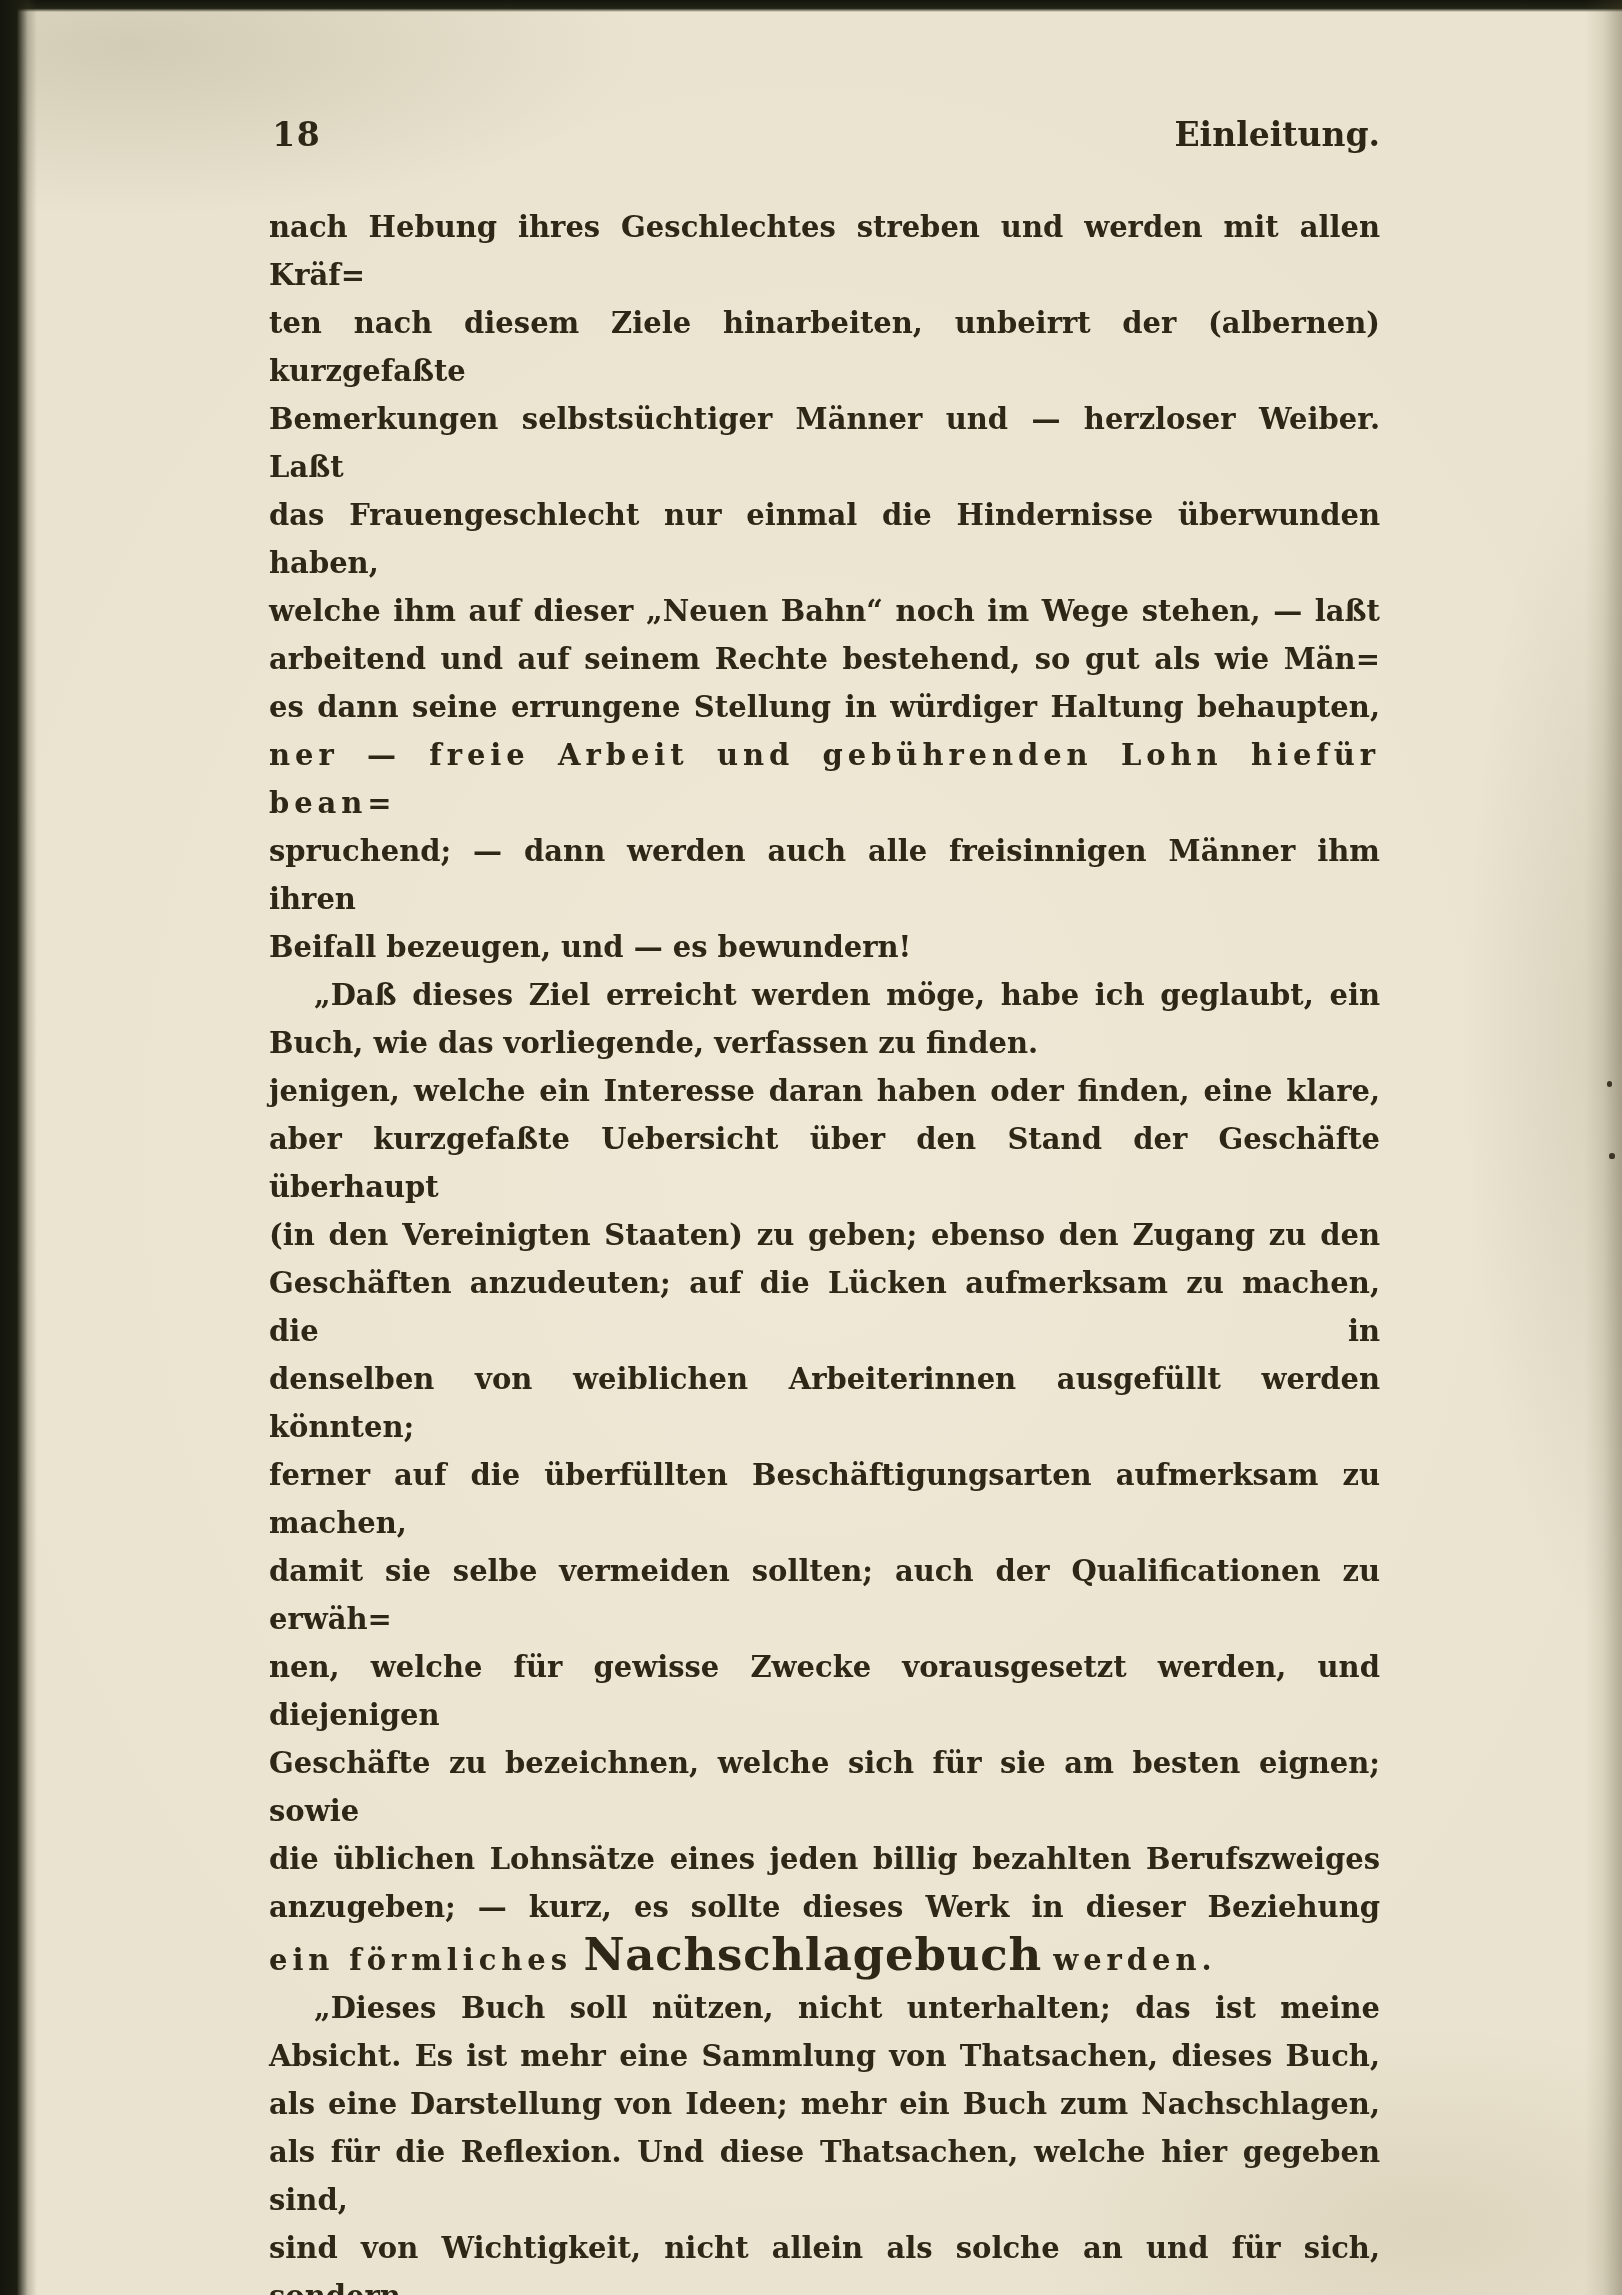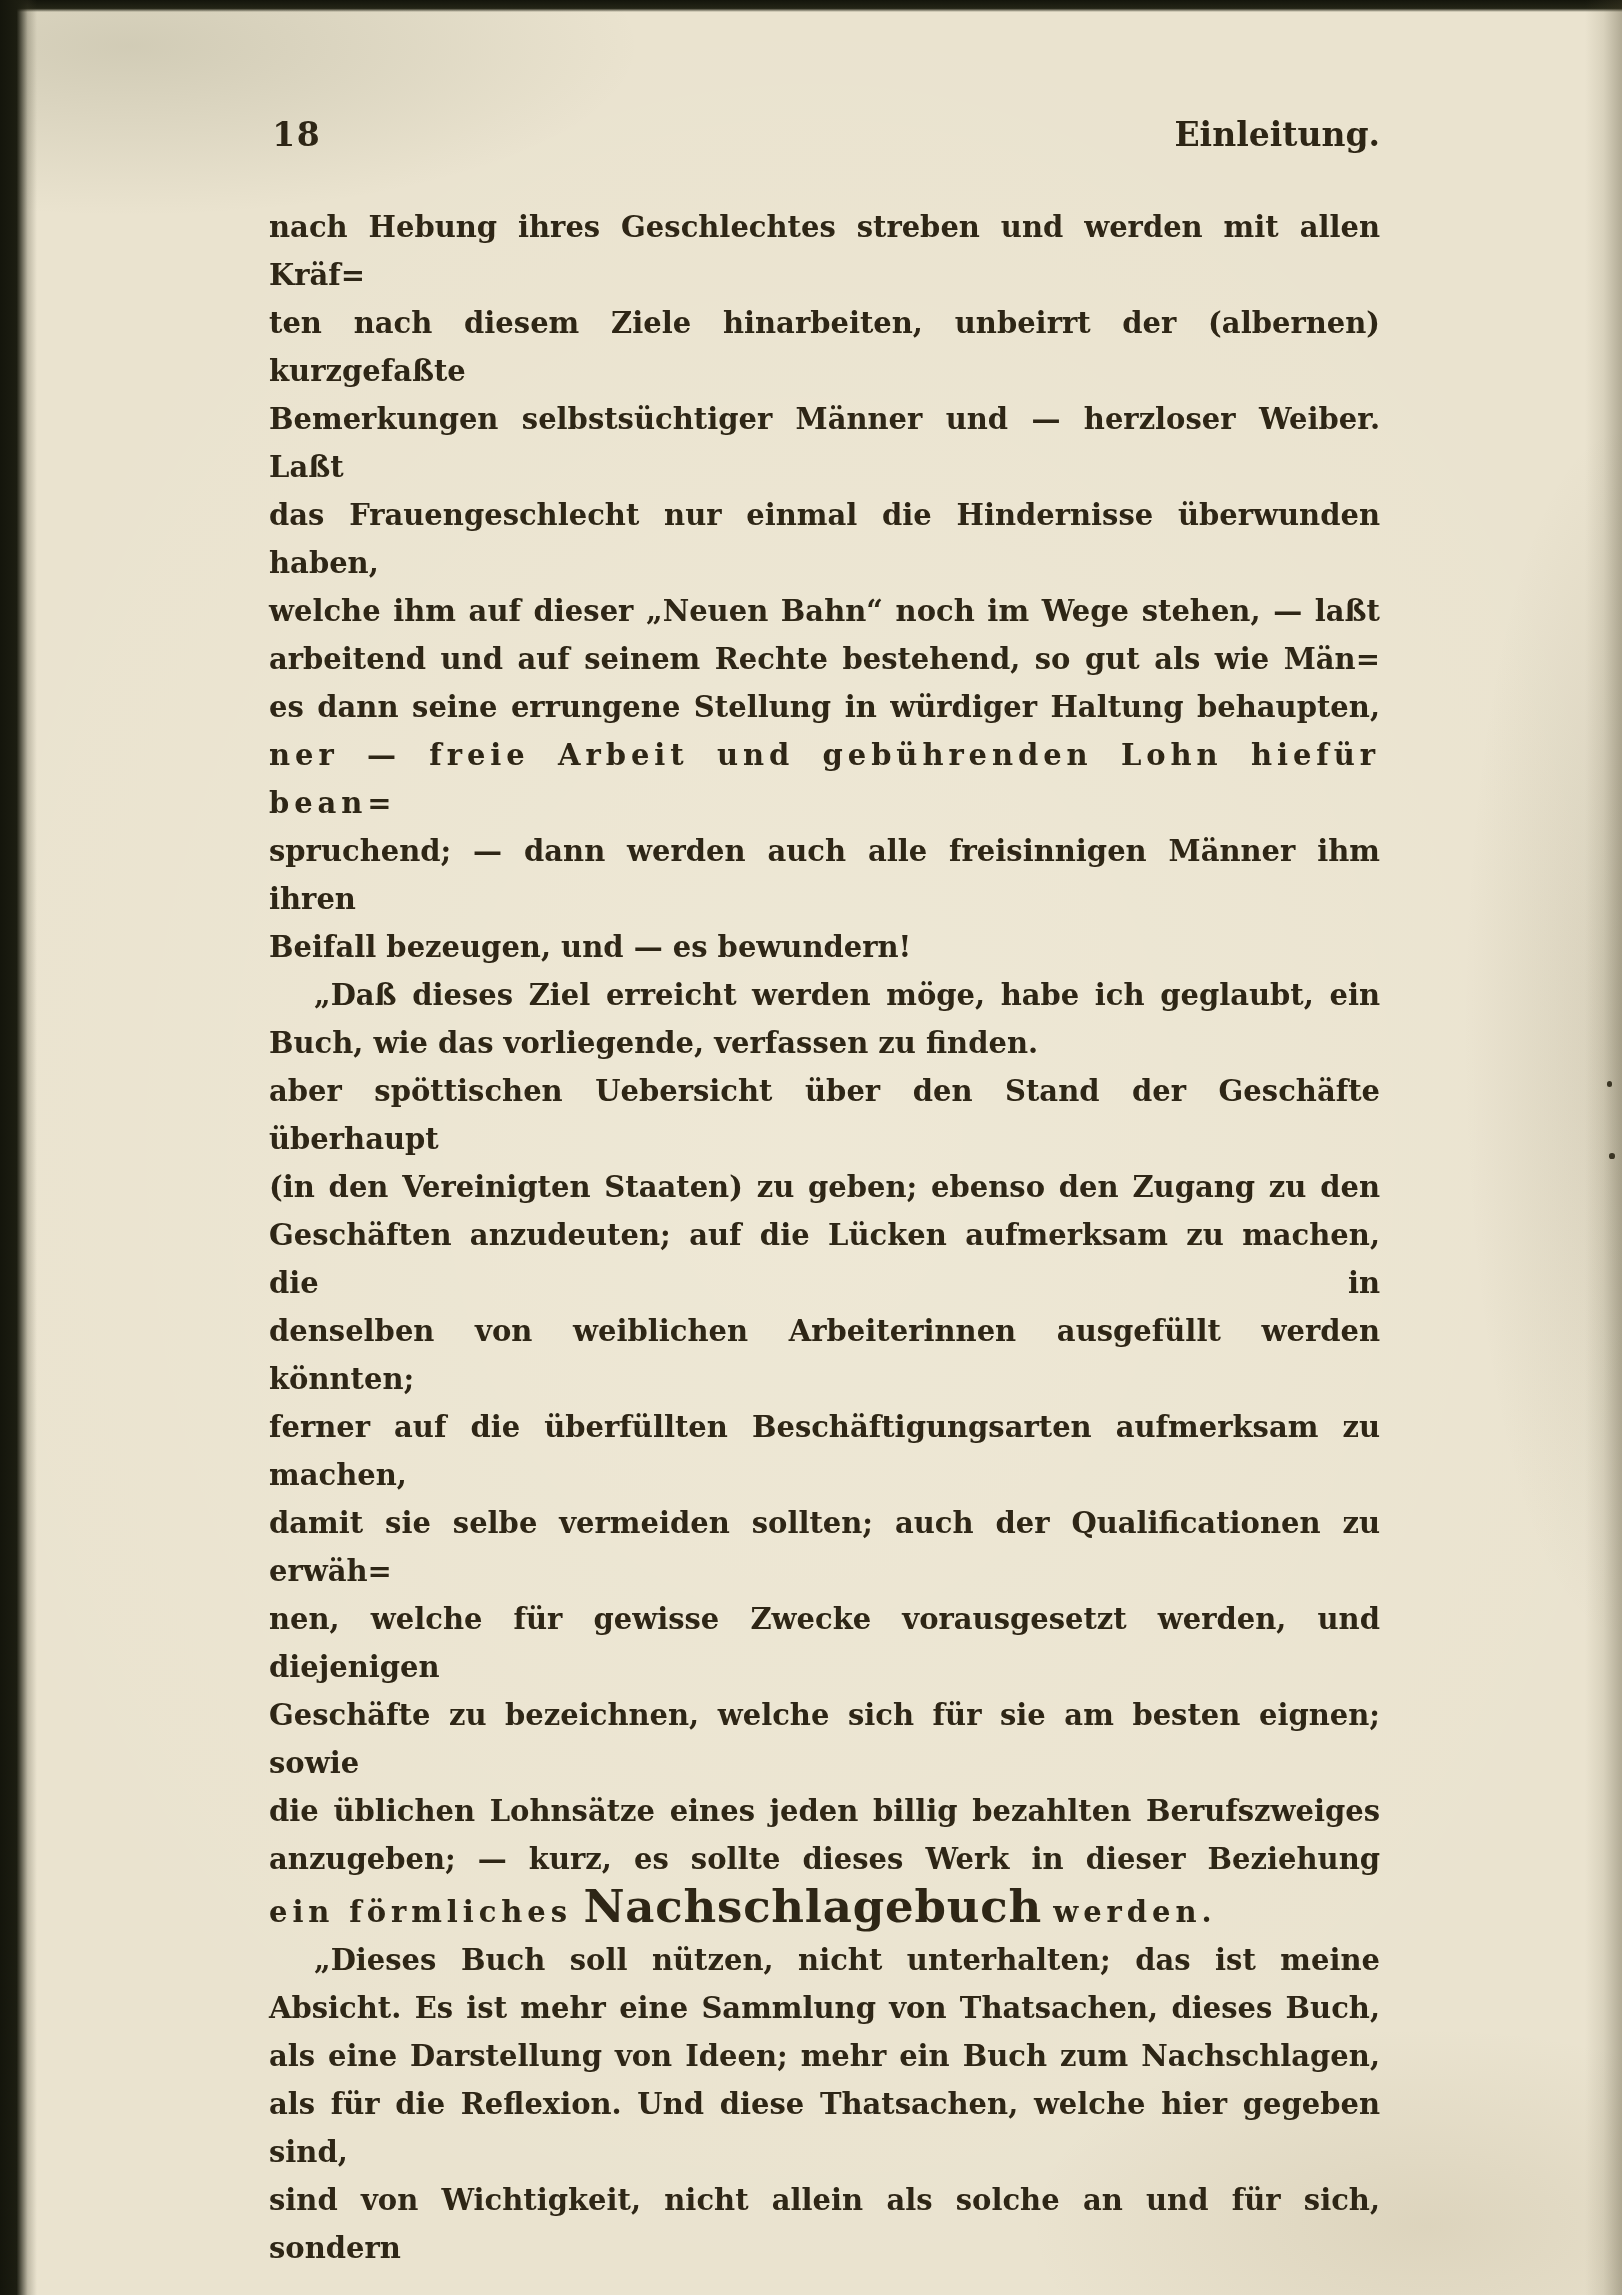--- a/index.html
+++ b/index.html
@@ -119,21 +119,22 @@
         <div class="line">spruchend; — dann werden auch alle freisinnigen Männer ihm ihren</div>
         <div class="line last">Beifall bezeugen, und — es bewundern!</div>
       </div>
 
       <div class="para">
         <div class="line indent">„Daß dieses Ziel erreicht werden möge, habe ich geglaubt, ein</div>
         <div class="line last">Buch, wie das vorliegende, verfassen zu finden.</div>
       </div>
 
       <div class="para">
-        <div class="line">aber spöttischen Uebersicht über den Stand der Geschäfte überhaupt</div>
+        <div class="line">jenigen, welche ein Interesse daran haben oder finden, eine klare,</div>
+        <div class="line">aber kurzgefaßte Uebersicht über den Stand der Geschäfte überhaupt</div>
         <div class="line">(in den Vereinigten Staaten) zu geben; ebenso den Zugang zu den</div>
         <div class="line">Geschäften anzudeuten; auf die Lücken aufmerksam zu machen, die in</div>
         <div class="line">denselben von weiblichen Arbeiterinnen ausgefüllt werden könnten;</div>
         <div class="line">ferner auf die überfüllten Beschäftigungsarten aufmerksam zu machen,</div>
         <div class="line">damit sie selbe vermeiden sollten; auch der Qualificationen zu erwäh=</div>
         <div class="line">nen, welche für gewisse Zwecke vorausgesetzt werden, und diejenigen</div>
         <div class="line">Geschäfte zu bezeichnen, welche sich für sie am besten eignen; sowie</div>
         <div class="line">die üblichen Lohnsätze eines jeden billig bezahlten Berufszweiges</div>
         <div class="line">anzugeben; — kurz, es sollte dieses Werk in dieser Beziehung</div>
         <div class="line last"><span class="sperr">ein förmliches</span><span class="emph">Nachschlagebuch</span><span class="sperr">werden.</span></div>

